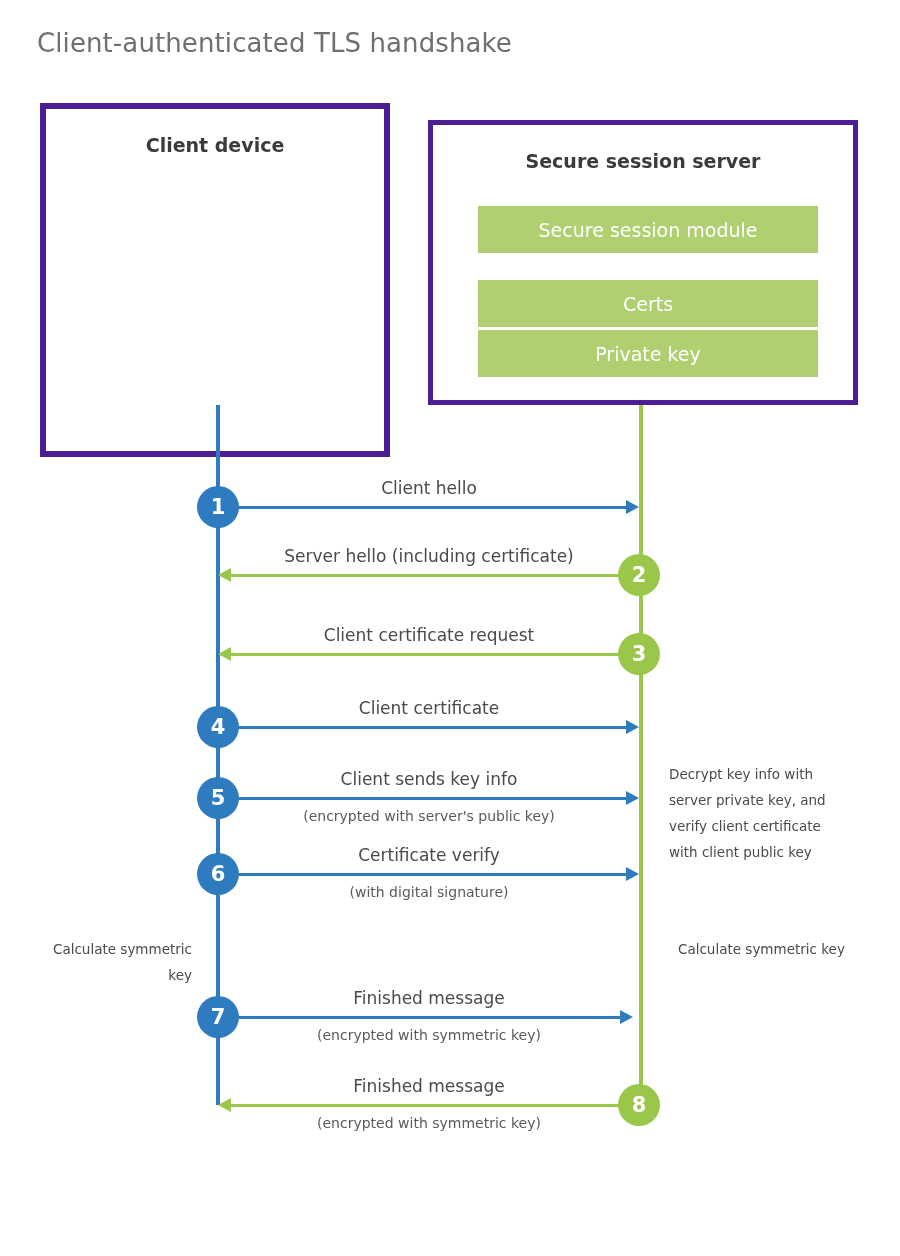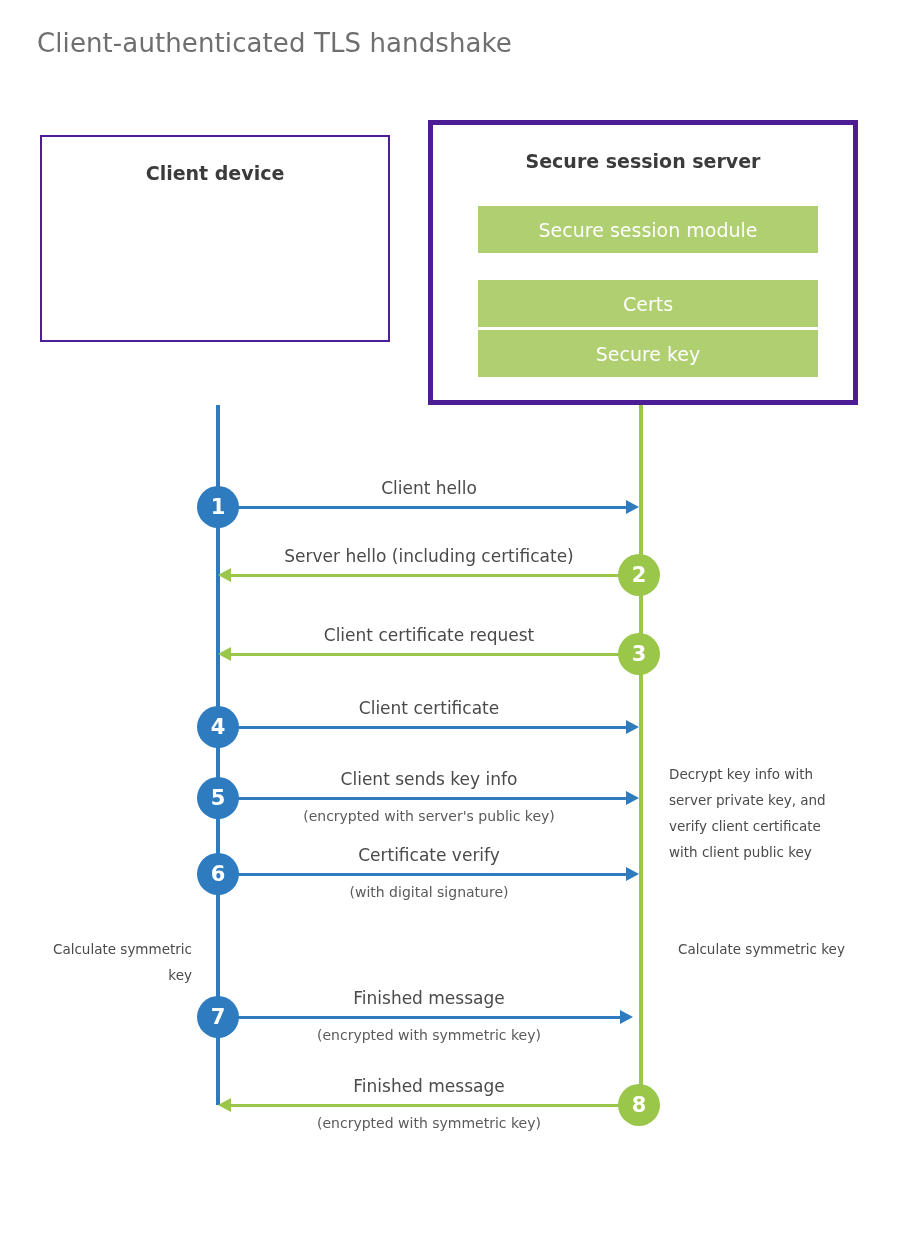--- a/index.html
+++ b/index.html
@@ -28,24 +28,24 @@
   }
 
   
   .actor-box {
     position: absolute;
     background: #ffffff;
     box-sizing: border-box;
   }
   #client-box {
     left: 40px;
-    top: 135px;
+    top: 103px;
     width: 350px;
-    height: 207px;
-    border: 2px solid #4c1d95;
+    height: 354px;
+    border: 6px solid #4c1d95;
   }
   #server-box {
     left: 428px;
     top: 120px;
     width: 430px;
     height: 285px;
     border: 5px solid #4c1d95;
   }
   .actor-title {
     position: absolute;
@@ -209,21 +209,21 @@
 <div id="diagram-title">Client-authenticated TLS handshake</div>
 
 <div class="actor-box" id="client-box">
   <div class="actor-title">Client device</div>
 </div>
 
 <div class="actor-box" id="server-box">
   <div class="actor-title">Secure session server</div>
   <div class="server-bar" id="server-bar-0">Secure session module</div>
   <div class="server-bar" id="server-bar-1">Certs</div>
-  <div class="server-bar" id="server-bar-2">Secure key</div>
+  <div class="server-bar" id="server-bar-2">Private key</div>
 </div>
 
 <div class="lifeline" id="client-lifeline"></div>
 <div class="lifeline" id="server-lifeline"></div>
 
 <div class="step" id="step-1" style="top:507px">
   <div class="step-label">Client hello</div>
   <div class="shaft blue" style="left:218px;width:408px"></div>
   <div class="head right blue" style="left:626px"></div>
   <div class="badge blue">1</div>

